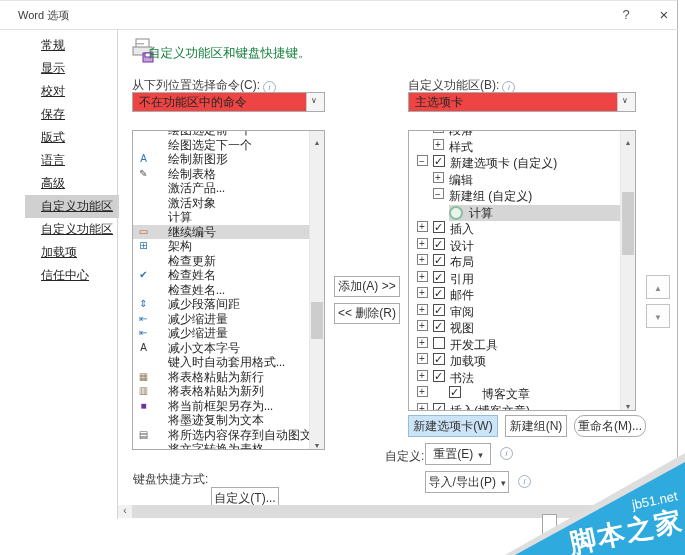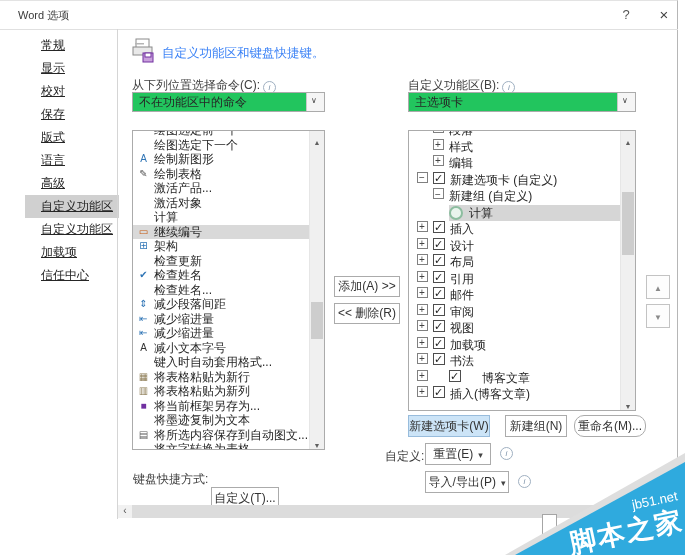--- a/index.html
+++ b/index.html
@@ -12,36 +12,36 @@
   .title{position:absolute;left:18px;top:7px;font-size:11px;color:#3b3b3b;}
   .helpbtn{position:absolute;left:614px;top:4px;width:24px;height:20px;text-align:center;line-height:20px;color:#555;font-size:13px;}
   .closebtn{position:absolute;left:652px;top:4px;width:24px;height:20px;text-align:center;line-height:20px;color:#444;font-size:15px;}
   
   .sidebar{position:absolute;left:25px;top:33px;width:94px;text-decoration:underline;}
   .sb-item{height:23px;line-height:23px;padding-left:16px;color:#262626;cursor:default;white-space:nowrap;}
   .sb-item.sel{background:#d0d0d0;}
   .vdivider{position:absolute;left:117px;top:28px;width:1px;height:490px;background:#d5d5d5;}
   
   .hdr-icon{position:absolute;left:130px;top:37px;width:26px;height:26px;}
-  .hdr-title{position:absolute;left:162px;top:44px;font-size:12.5px;color:#3b82f6;}
+  .hdr-title{position:absolute;left:148px;top:44px;font-size:12.5px;color:#15803d;}
   .lbl{position:absolute;color:#3f3f3f;}
   .info{display:inline-block;width:11px;height:11px;border:1px solid #9fb0c1;border-radius:50%;
         font-size:8px;line-height:11px;text-align:center;color:#7d93aa;margin-left:3px;vertical-align:-1px;font-style:italic;}
   
-  .combo{position:absolute;height:20px;background:#22c55e;border:1px solid #ababab;box-sizing:border-box;}
+  .combo{position:absolute;height:20px;background:#ef4444;border:1px solid #ababab;box-sizing:border-box;}
   .combo .val{position:absolute;left:6px;top:0;line-height:18px;white-space:nowrap;}
   .combo .chev{position:absolute;right:0;top:0;width:17px;height:18px;background:#f5f5f5;border-left:1px solid #c9c9c9;}
   .combo .chev::after{content:"∨";position:absolute;left:4px;top:3px;font-size:8px;color:#444;}
   
   .listbox{position:absolute;background:#fff;border:1px solid #ababab;box-sizing:border-box;overflow:hidden;}
   .rows{position:absolute;left:0;top:0;right:14px;}
   .row{height:14.5px;line-height:14.5px;display:flex;align-items:center;padding-left:3px;white-space:nowrap;overflow:hidden;}
   .row.sel{background:#d9d9d9;}
   .ic{display:inline-block;width:15px;text-align:center;font-size:10px;flex:0 0 15px;}
-  .row .lb{margin-left:3px;font-size:12px;}
+  .row .lb{margin-left:17px;font-size:12px;font-family:Liberation Serif, serif;}
   
   .trow{height:16.5px;line-height:16.5px;display:flex;align-items:flex-start;white-space:nowrap;overflow:hidden;box-sizing:border-box;}
   .exp{display:inline-block;width:9px;height:9px;border:1px solid #808080;flex:0 0 9px;position:relative;margin-right:5px;background:#fff;}
   .exp::after{position:absolute;left:1px;top:-3px;font-size:10px;color:#444;}
   .exp.plus::after{content:"+";}
   .exp.minus::after{content:"−";top:-2.5px;}
   .cb{display:inline-block;width:12px;height:12px;border:1px solid #4d4d4d;flex:0 0 12px;position:relative;margin-right:5px;background:#fff;box-sizing:border-box;}
   .cb.on::after{content:"✓";position:absolute;left:0px;top:-3px;font-size:11px;color:#1d1d1d;}
   .circ{display:inline-block;width:10px;height:10px;border-radius:50%;border:2px solid #8cbd9f;background:#e9f4ed;flex:0 0 10px;margin-right:6px;box-sizing:content-box;}
   .hl{flex:1;display:flex;align-items:center;height:100%;}
@@ -237,31 +237,31 @@
           <span class="hl">
             <span class="lb">段落</span>
           </span>
         </div>
         <div class="trow" style="padding-left: 24px;">
           <span class="exp plus"></span>
           <span class="hl">
             <span class="lb">样式</span>
           </span>
         </div>
+        <div class="trow" style="padding-left: 8px;">
+          <span class="exp minus"></span>
+          <span class="cb on"></span>
+          <span class="hl">
+            <span class="lb">新建选项卡 (自定义)</span>
+          </span>
+        </div>
         <div class="trow" style="padding-left: 24px;">
           <span class="exp plus"></span>
           <span class="hl">
             <span class="lb">编辑</span>
-          </span>
-        </div>
-        <div class="trow" style="padding-left: 8px;">
-          <span class="exp minus"></span>
-          <span class="cb on"></span>
-          <span class="hl">
-            <span class="lb">新建选项卡 (自定义)</span>
           </span>
         </div>
         <div class="trow" style="padding-left: 24px;">
           <span class="exp minus"></span>
           <span class="hl">
             <span class="lb">新建组 (自定义)</span>
           </span>
         </div>
         <div class="trow sel" style="padding-left: 40px;">
           <span class="hl">
@@ -309,20 +309,27 @@
           <span class="cb on"></span>
           <span class="hl">
             <span class="lb">审阅</span>
           </span>
         </div>
         <div class="trow" style="padding-left: 8px;">
           <span class="exp plus"></span>
           <span class="cb on"></span>
           <span class="hl">
             <span class="lb">视图</span>
+          </span>
+        </div>
+        <div class="trow" style="padding-left: 8px;">
+          <span class="exp plus"></span>
+          <span class="cb"></span>
+          <span class="hl">
+            <span class="lb">开发工具</span>
           </span>
         </div>
         <div class="trow" style="padding-left: 8px;">
           <span class="exp plus"></span>
           <span class="cb on"></span>
           <span class="hl">
             <span class="lb">加载项</span>
           </span>
         </div>
         <div class="trow" style="padding-left: 8px;">
@@ -350,21 +357,21 @@
     <div class="vscroll">
       <div class="sa up"></div>
       <div class="thumb" style="top:61px;height:63px;"></div>
       <div class="sa dn"></div>
     </div>
   </div>
 
   <div class="movebtn up" style="top:274px;"></div>
   <div class="movebtn dn" style="top:303px;"></div>
 
-  <div class="btn primary" style="left:408px;top:414px;width:82px;height:22px;line-height:20px;">新建选项卡(W)</div>
+  <div class="btn primary" style="left:408px;top:414px;width:90px;height:22px;line-height:20px;">新建选项卡(W)</div>
   <div class="btn" style="left:505px;top:414px;width:62px;height:22px;line-height:20px;">新建组(N)</div>
   <div class="btn" style="left:574px;top:414px;width:72px;height:22px;line-height:20px;border-radius:10px;">重命名(M)...</div>
 
   <span class="lbl" style="left:385px;top:447px;">自定义:</span>
   <div class="btn caret" style="left:425px;top:442px;width:66px;height:22px;line-height:20px;"><span>重置(E)</span></div>
   <span class="info" style="position:absolute;left:497px;top:446px;">i</span>
 
   <div class="btn caret" style="left:425px;top:470px;width:84px;height:22px;line-height:20px;"><span>导入/导出(P)</span></div>
   <span class="info" style="position:absolute;left:515px;top:474px;">i</span>
 

